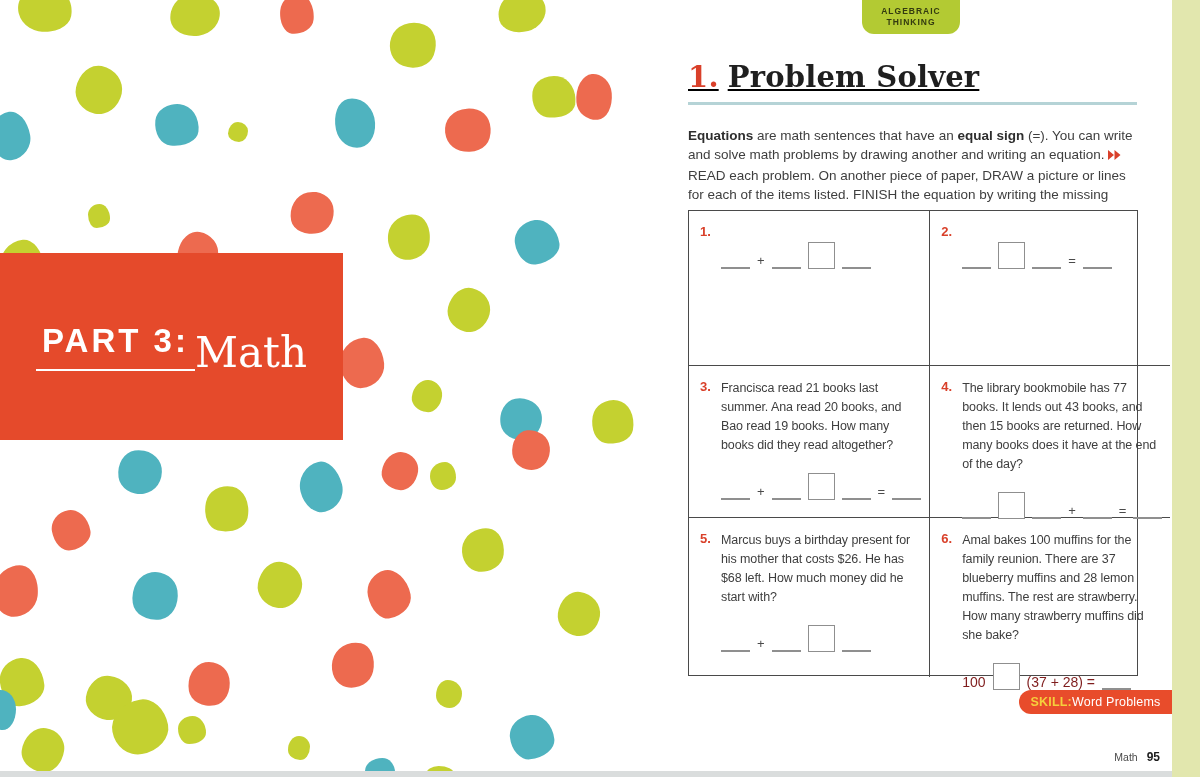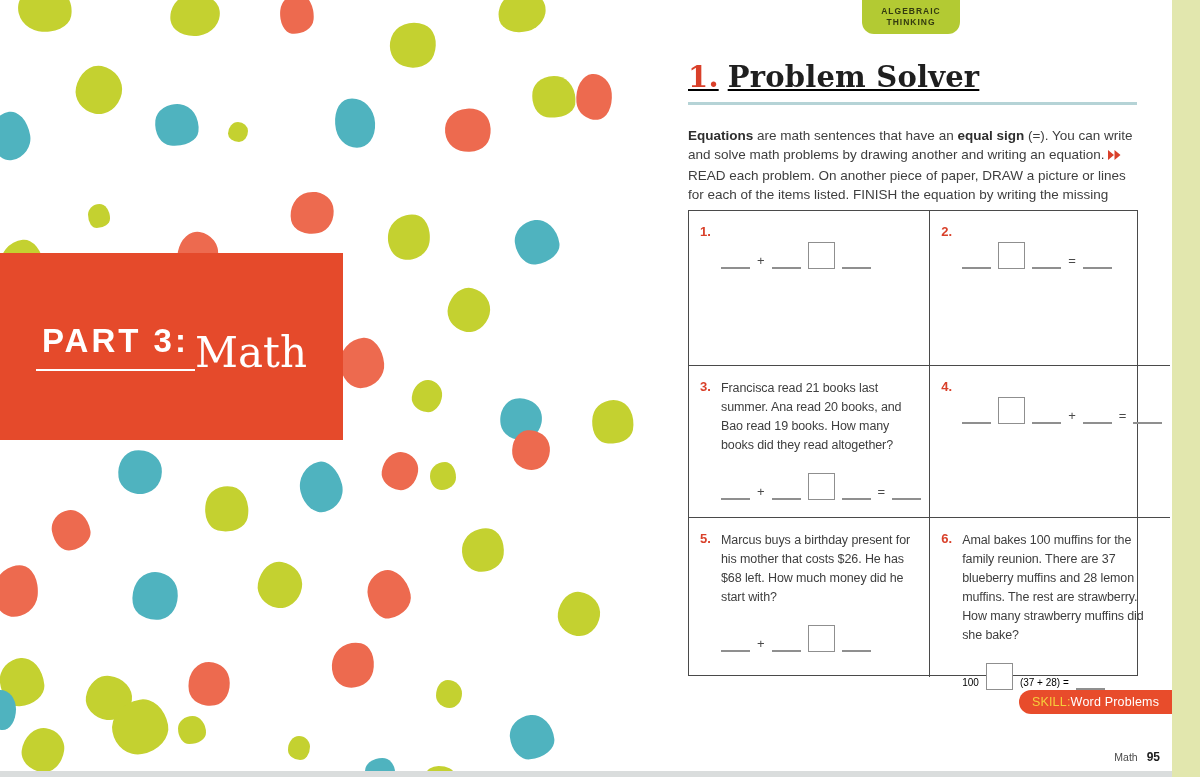--- a/index.html
+++ b/index.html
@@ -64,30 +64,30 @@
   }
   .pcell:nth-child(2n) { border-right:none; }
   .pcell:nth-child(n+5) { border-bottom:none; }
   .pnum { color:var(--accent-red); font-weight:bold; font-size:13px; width:16px; flex:none; }
   .pbody { flex:1; min-width:0; }
   .ptext { margin:0; font-size:12.5px; line-height:19px; color:#3e3e3e; letter-spacing:-0.1px; }
   .eqrow { margin-top:13px; display:flex; align-items:flex-end; gap:7px; height:32px; }
   .blank { width:29px; height:10px; border-bottom:2px solid #8f8f8f; flex:none; }
   .eqbox { width:27px; height:27px; border:1.5px solid #8f8f8f; background:#fff; flex:none; box-sizing:border-box; }
   .eqop  { font-size:13px; color:#4a4a4a; line-height:14px; padding-bottom:1px; }
-  .eqtxt { font-size:10px; color:#000000; line-height:15px; }
+  .eqtxt { font-size:14px; color:#7f1d1d; line-height:15px; }
 
   
   #skill-badge {
     position:absolute; left:1019px; top:690px; width:153px; height:24px;
     background:var(--badge-bg); border-radius:12px 0 0 12px; z-index:4;
     display:flex; align-items:center; justify-content:center;
     font-size:12.5px; color:#ffffff; letter-spacing:0.2px;
   }
-  #skill-label { color:var(--badge-label); font-weight:normal; margin-right:0; }
+  #skill-label { color:var(--badge-label); font-weight:bold; margin-right:0; }
 
   #page-footer {
     position:absolute; left:1090px; top:750px; width:70px; z-index:4;
     display:flex; align-items:baseline; justify-content:flex-end; gap:9px;
   }
   #footer-section { font-size:10.5px; color:#4a4a4a; }
   #footer-page { font-size:12px; font-weight:bold; color:#1c1c1c; }
 
   
   #edge-strip {
@@ -214,20 +214,21 @@
             <span class="eqbox"></span>
             <span class="blank"></span>
             <span class="eqop">=</span>
             <span class="blank"></span>
           </div>
         </div>
       </div>
       <div class="pcell">
         <span class="pnum">4.</span>
         <div class="pbody">
+          <p class="ptext">The library bookmobile has 77 books. It lends out 43 books, and then 15 books are returned. How many books does it have at the end of the day?</p>
           <div class="eqrow">
             <span class="blank"></span>
             <span class="eqbox"></span>
             <span class="blank"></span>
             <span class="eqop">+</span>
             <span class="blank"></span>
             <span class="eqop">=</span>
             <span class="blank"></span>
           </div>
         </div>

